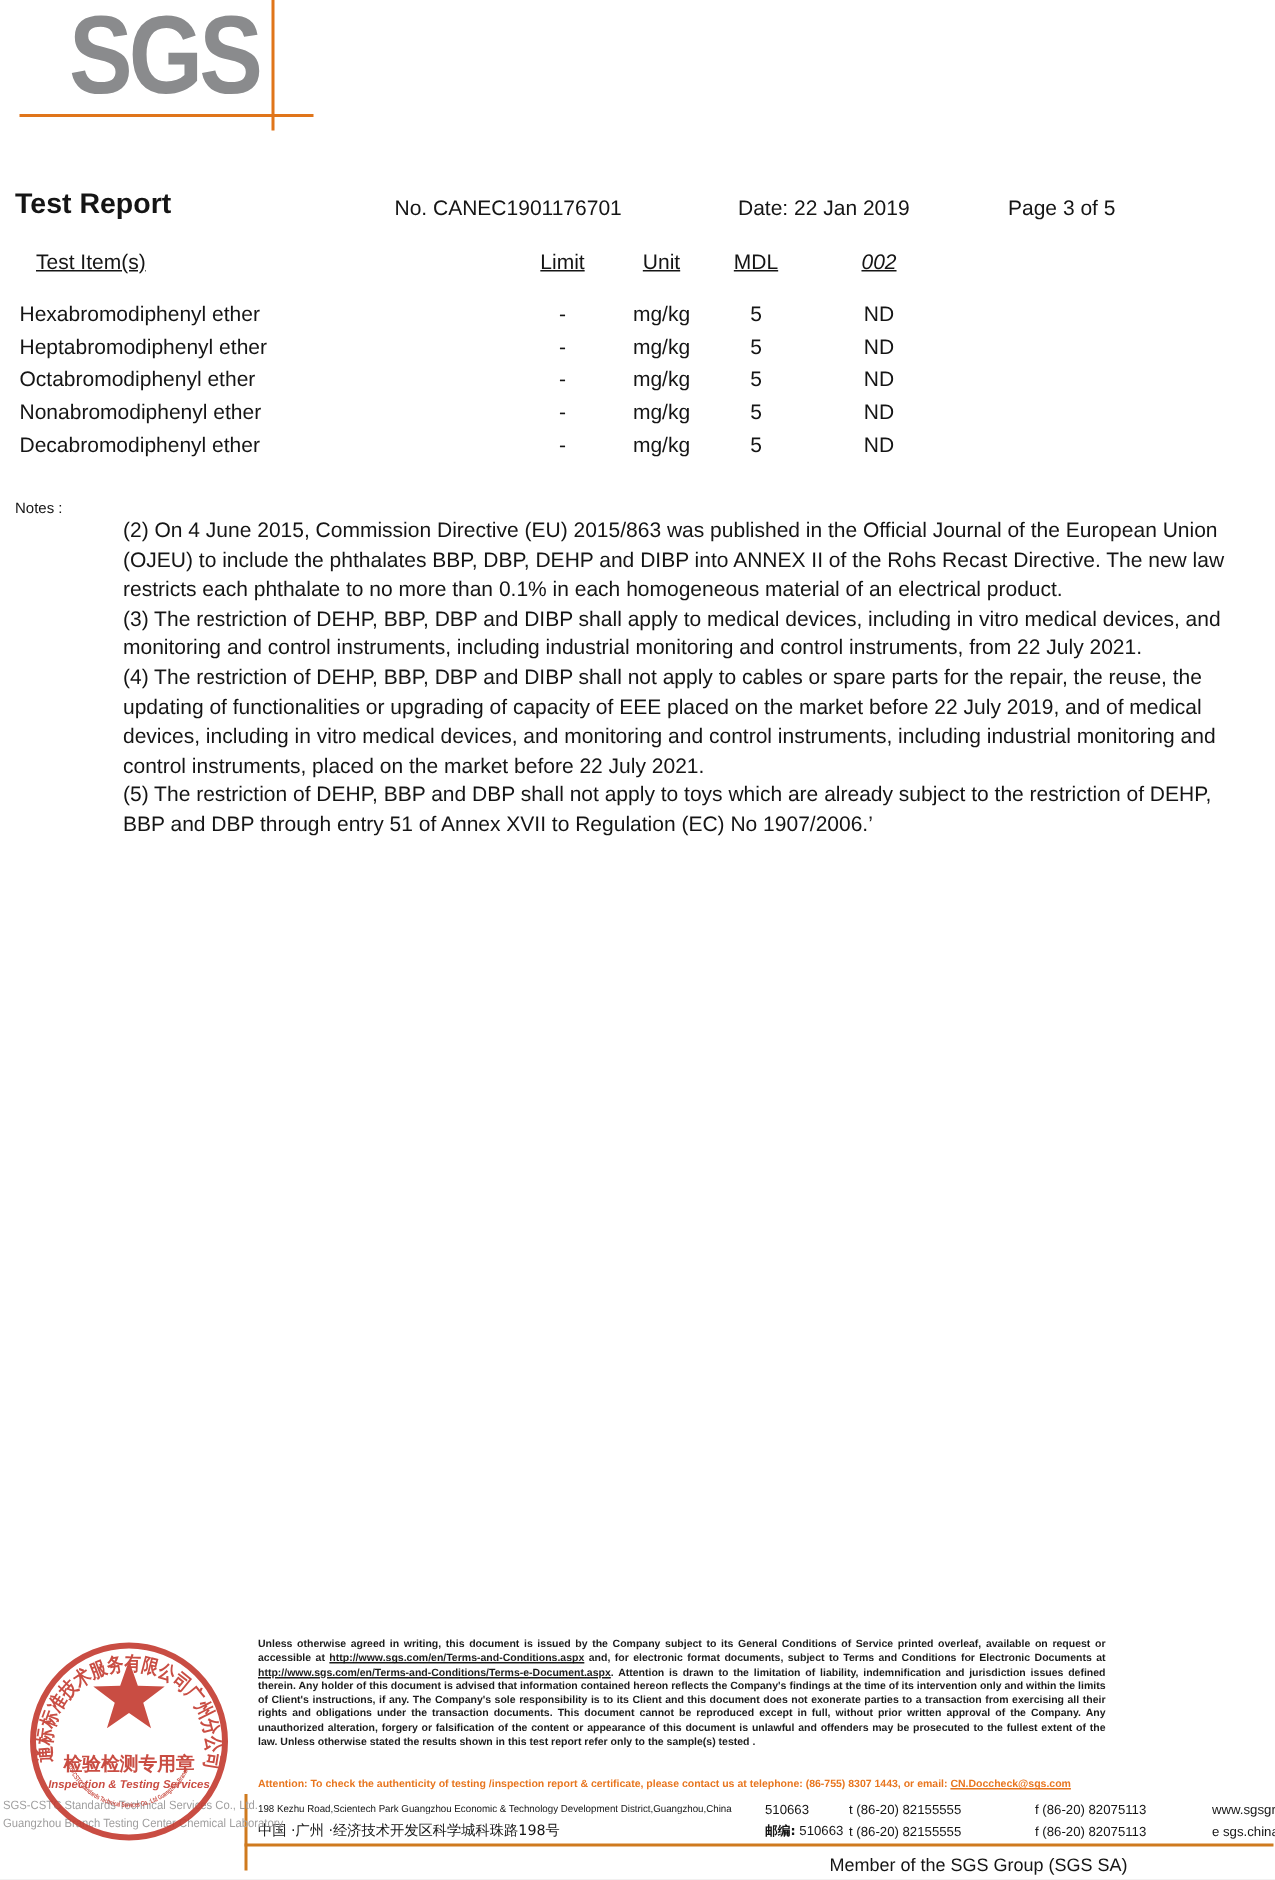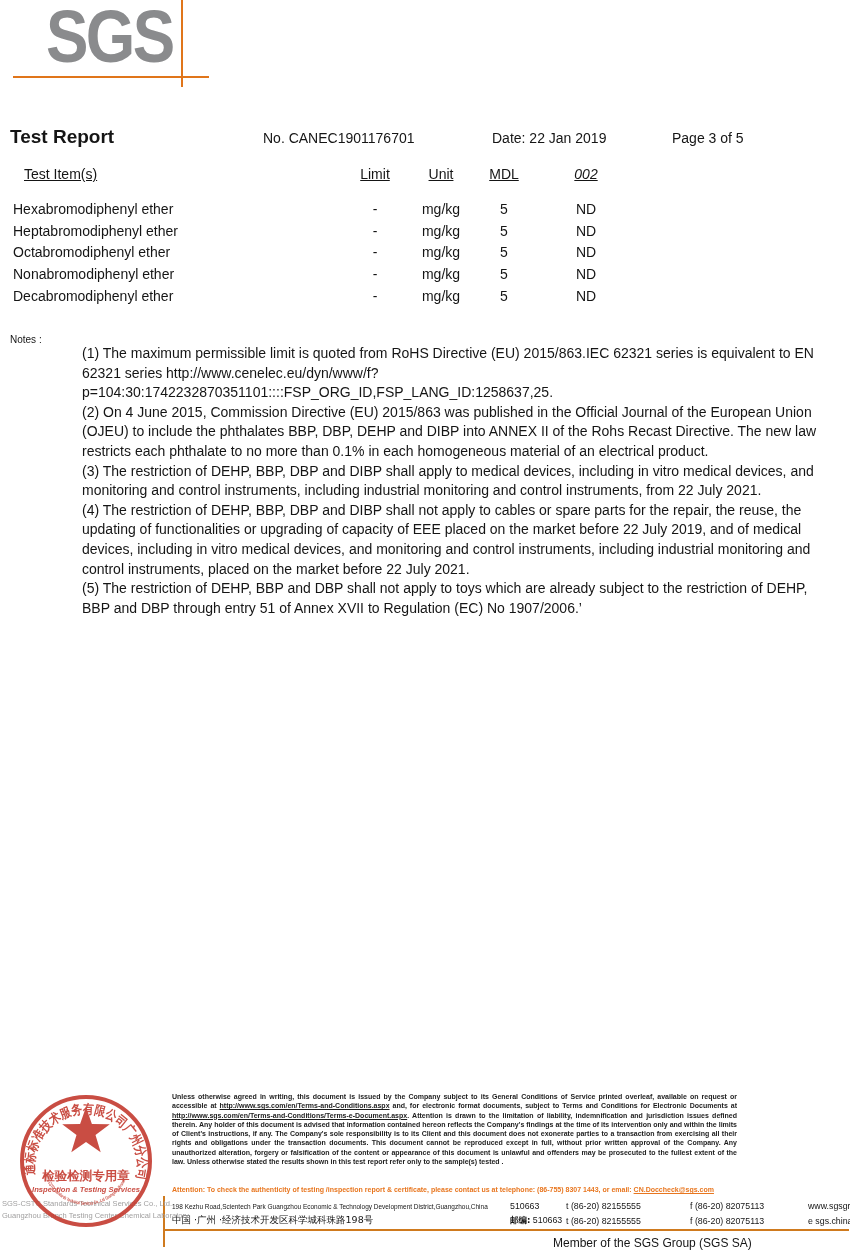--- a/index.html
+++ b/index.html
@@ -106,21 +106,20 @@
       <span class="c-item">Decabromodiphenyl ether</span>
       <span class="c-mid c-limit">-</span>
       <span class="c-mid c-unit">mg/kg</span>
       <span class="c-mid c-mdl">5</span>
       <span class="c-mid c-res">ND</span>
     </div>
   </div>
 
   <div class="notes-label">Notes :</div>
   <div class="notes-body">
-    <p>(1) The maximum permissible limit is quoted from RoHS Directive (EU) 2015/863.IEC 62321 series is equivalent to EN 62321 series http://www.cenelec.eu/dyn/www/f?p=104:30:1742232870351101::::FSP_ORG_ID,FSP_LANG_ID:1258637,25.</p>
     <p>(2) On 4 June 2015, Commission Directive (EU) 2015/863 was published in the Official Journal of the European Union (OJEU) to include the phthalates BBP, DBP, DEHP and DIBP into ANNEX II of the Rohs Recast Directive. The new law restricts each phthalate to no more than 0.1% in each homogeneous material of an electrical product.</p>
     <p>(3) The restriction of DEHP, BBP, DBP and DIBP shall apply to medical devices, including in vitro medical devices, and monitoring and control instruments, including industrial monitoring and control instruments, from 22 July 2021.</p>
     <p>(4) The restriction of DEHP, BBP, DBP and DIBP shall not apply to cables or spare parts for the repair, the reuse, the updating of functionalities or upgrading of capacity of EEE placed on the market before 22 July 2019, and of medical devices, including in vitro medical devices, and monitoring and control instruments, including industrial monitoring and control instruments, placed on the market before 22 July 2021.</p>
     <p>(5) The restriction of DEHP, BBP and DBP shall not apply to toys which are already subject to the restriction of DEHP, BBP and DBP through entry 51 of Annex XVII to Regulation (EC) No 1907/2006.’</p>
   </div>
 
   <div class="gray-co" style="top:1199px;">SGS-CSTC Standards Technical Services Co., Ltd.</div>
   <div class="gray-co" style="top:1211px;">Guangzhou Branch Testing Center Chemical Laboratory.</div>
 
   <svg class="stamp" width="158" height="158" viewBox="0 0 158 158">

